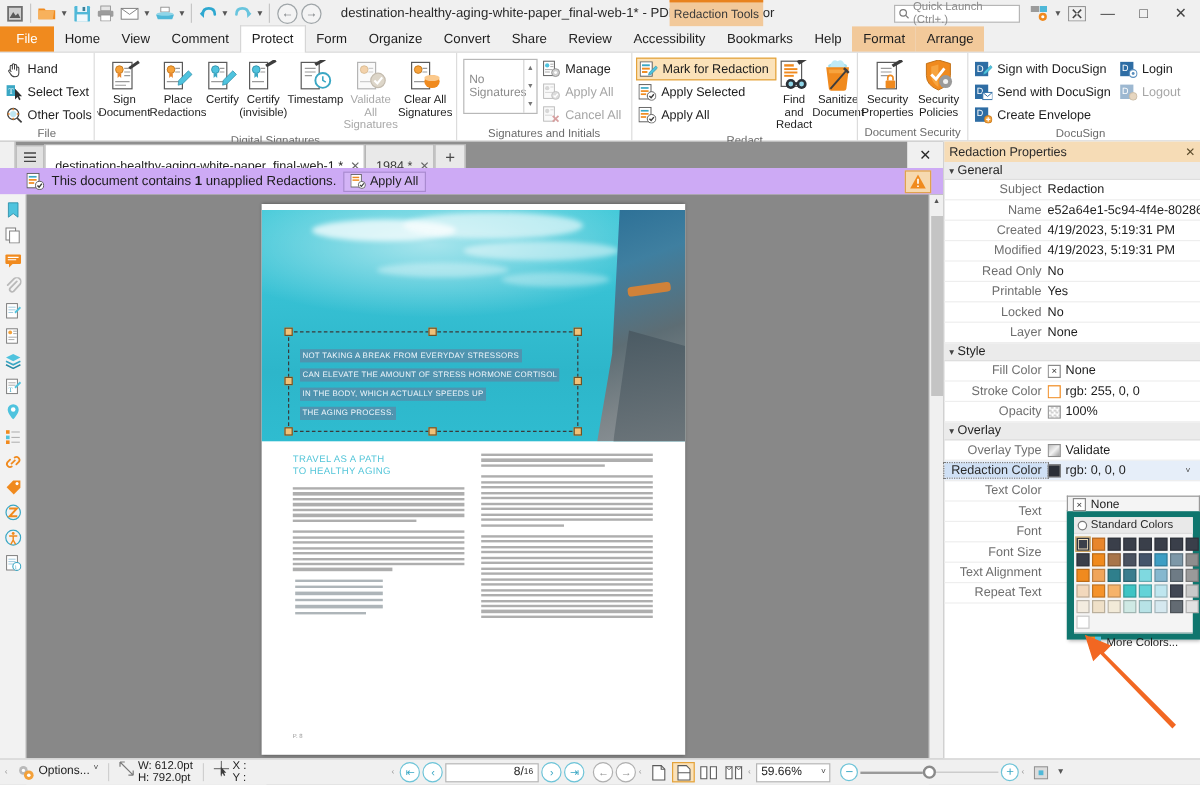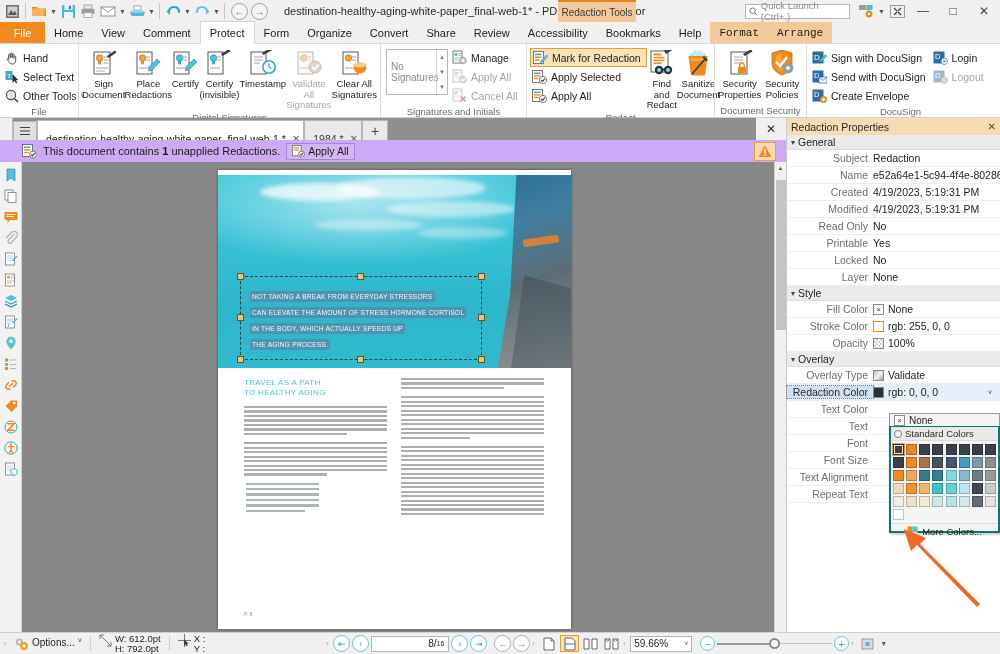--- a/index.html
+++ b/index.html
@@ -67,21 +67,21 @@
     align-items:center; justify-content:center; font-size:11px;
   }
   .mtab {
     padding:0 9px; display:flex; align-items:center; font-size:11px; color:#1d1d1d;
     white-space:nowrap;
   }
   .mtab.active {
     background:#fff; border-left:1px solid #d6d6d6; border-right:1px solid #d6d6d6;
     border-top:1px solid #d6d6d6; margin-top:-1px; height:23px;
   }
-  .mtab.ctx { background:#f2c99a;font-family:Liberation Mono, monospace; }
+  .mtab.ctx { background:#f2c99a; }
   .menu-right { margin-left:auto; display:flex; align-items:center; padding-right:2px; }
   .menu-right .mr-item { display:flex; align-items:center; gap:2px; padding:0 4px; font-size:11px; }
   .chev-up { font-size:9px; color:#444; padding:0 5px; }
 
   
   .ribbon {
     position:absolute; left:0; top:44px; width:1000px; height:74px;
     background:#fff; border-bottom:1px solid #cfcfcf;
     display:flex; align-items:stretch;
   }
@@ -299,21 +299,21 @@
       repeating-conic-gradient(#d0d0d0 0% 25%, #ffffff 0% 50%) 0 0/4px 4px;
   }
   .sw.grad { background:linear-gradient(135deg,#bfbfbf 0%,#f2f2f2 50%,#9d9d9d 100%); }
   .rp-drop {
     margin-left:auto; width:12px; text-align:center; font-size:7px; color:#444;
   }
 
   
   .cpop {
     position:absolute; left:889px; top:425px; width:111px; height:108px;
-    background:#f4f4f4; border:2px solid #0f766e; box-shadow:1px 1px 3px rgba(0,0,0,.3);
+    background:#f4f4f4; border:6px solid #0f766e; box-shadow:1px 1px 3px rgba(0,0,0,.3);
     z-index:30;
   }
   .cpop-hdr {
     height:14px; background:#e9e9e9; display:flex; align-items:center; gap:3px;
     padding-left:3px; font-size:9.5px; color:#2a2a2a; border-bottom:1px solid #dcdcdc;
   }
   .cpop-hdr .radio {
     width:8px; height:8px; border-radius:50%; border:1px solid #7a7a7a; background:#fff;
   }
   .cgrid {

